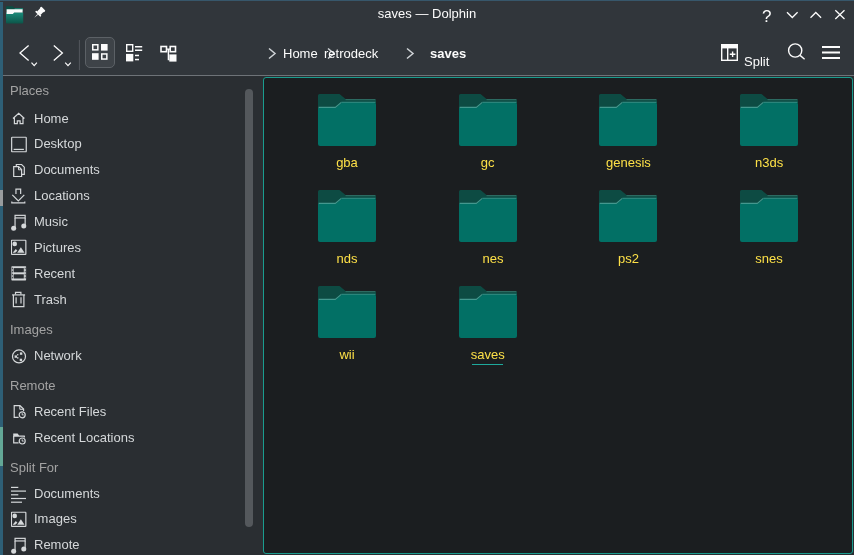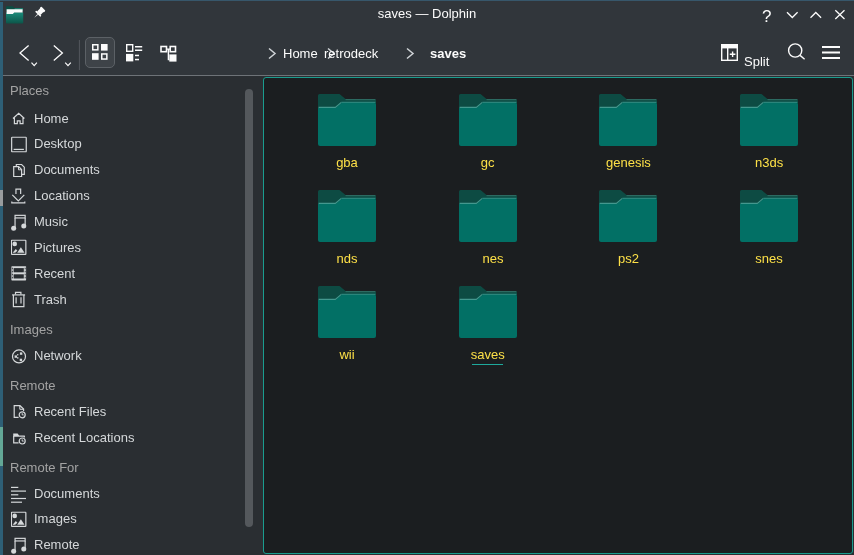--- a/index.html
+++ b/index.html
@@ -212,21 +212,21 @@
         <path d="M11.2,9.7 V11.4 H12.7" stroke-width="1"></path>
       </svg>
   <div class="sbitem" style="top:403.9px">Recent Files</div>
   <svg class="sbicon" style="top:429.2px" viewBox="0 0 16 16" fill="none" stroke="#d5d8da" stroke-width="1.2">
         <path d="M2.2,4 H6.6 L8.1,5.9 H13.8 V7.3 H2.2 Z" fill="#d5d8da" stroke="none"></path>
         <path d="M2.7,6.5 V13.3 H7.6 M13.3,6.5 V8"></path>
         <circle cx="11.2" cy="11.5" r="3"></circle>
         <path d="M11.2,9.9 V11.6 H12.7" stroke-width="1"></path>
       </svg>
   <div class="sbitem" style="top:429.7px">Recent Locations</div>
-  <div class="sbhead" style="top:459.8px">Remote For</div>
+  <div class="sbhead" style="top:459.8px">Split For</div>
   <svg class="sbicon" style="top:485.5px" viewBox="0 0 16 16" fill="none" stroke="#d5d8da" stroke-width="1.2">
         <line x1="-0.3" y1="0.9" x2="7.3" y2="0.9"></line>
         <line x1="-0.3" y1="4.6" x2="15" y2="4.6"></line>
         <line x1="-0.3" y1="8.3" x2="7.3" y2="8.3"></line>
         <line x1="-0.3" y1="12" x2="15" y2="12"></line>
         <line x1="-0.3" y1="15.7" x2="11" y2="15.7"></line>
       </svg>
   <div class="sbitem" style="top:486.0px">Documents</div>
   <svg class="sbicon" style="top:510.9px" viewBox="0 0 16 16" fill="none" stroke="#d5d8da" stroke-width="1.2">
         <rect x="0.45" y="0.75" width="14.4" height="14.2" rx="0.5"></rect>

